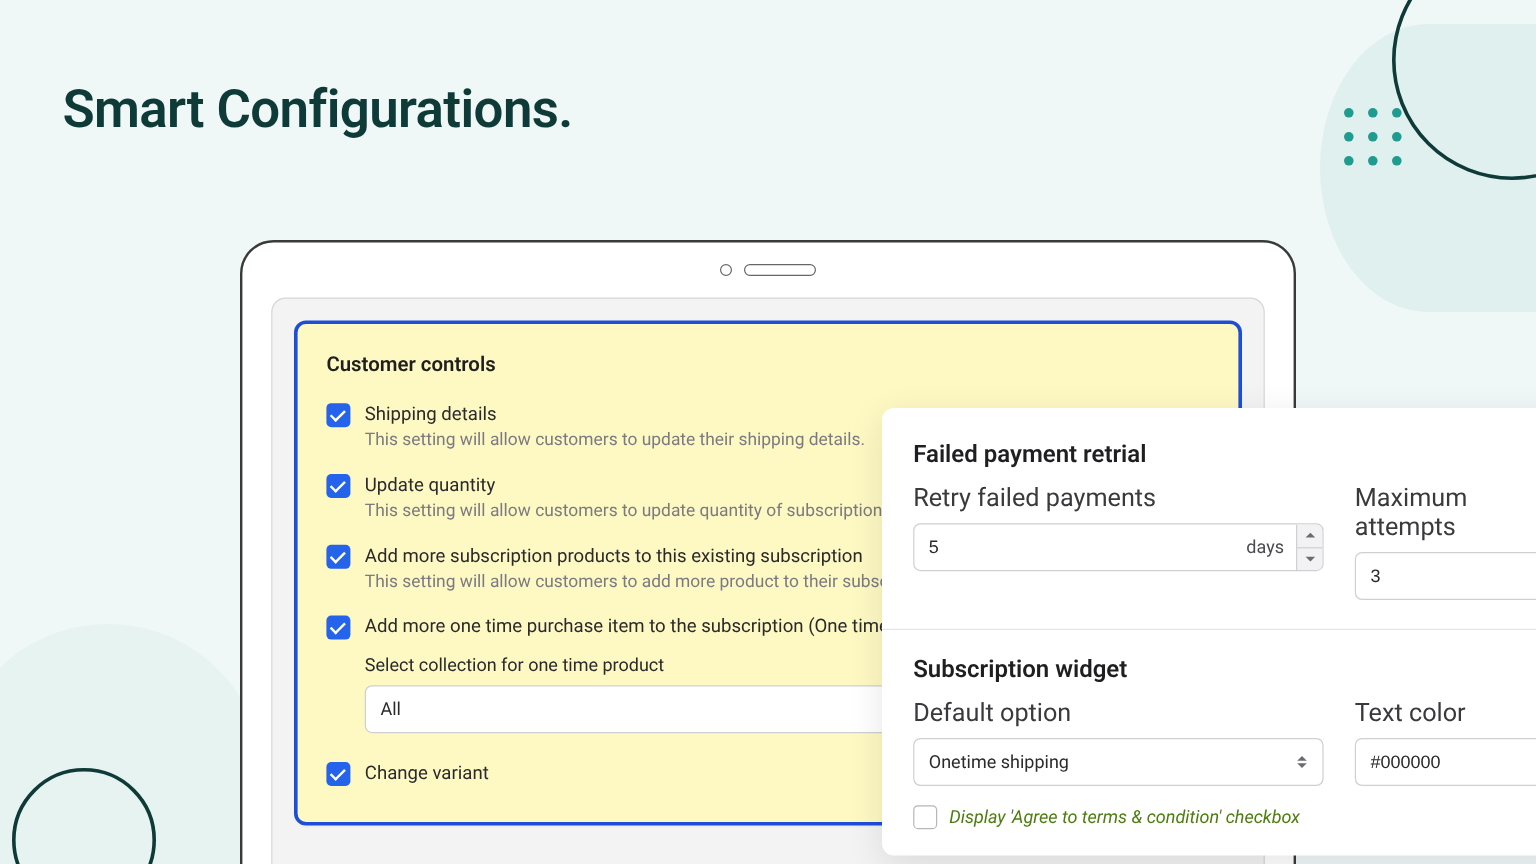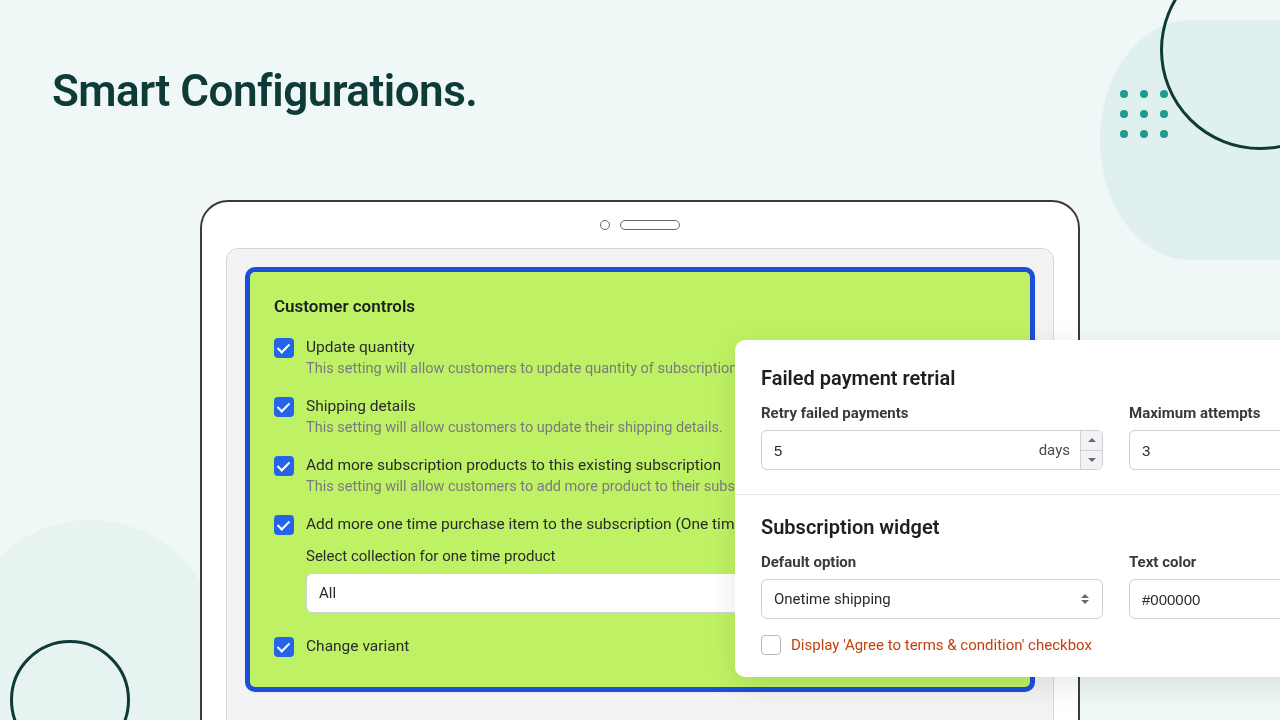--- a/index.html
+++ b/index.html
@@ -85,22 +85,22 @@
   .device-screen {
     margin: 0 24px;
     background: #f3f3f4;
     border: 1px solid #d6d6d9;
     border-radius: 12px;
     height: 560px;
     padding: 18px;
   }
 
   .card {
-    background: #bef264;
-    border: 5px solid #1d4ed8;
+    background: #fef9c3;
+    border: 3px solid #1d4ed8;
     border-radius: 10px;
     padding: 24px 24px 10px 24px;
     box-shadow: 0 1px 2px rgba(0,0,0,0.03);
   }
   .card-title {
     font-size: 17px;
     font-weight: 600;
     color: #1f1f21;
     margin-bottom: 22px;
   }
@@ -187,24 +187,23 @@
     box-shadow: 0 8px 30px rgba(0,0,0,0.10);
     padding: 26px 26px 22px 26px;
   }
   .section-heading {
     font-size: 20px;
     font-weight: 600;
     color: #1f1f21;
     margin-bottom: 14px;
   }
   .sub-heading {
-    font-size: 15px;
+    font-size: 21px;
     color: #3a3a3d;
     margin-bottom: 8px;
-    font-weight: bold;
   }
   .form-row {
     display: flex;
     gap: 26px;
   }
   .field { flex: 1; }
   .input-group {
     display: flex;
     border: 1px solid #cfcfd4;
     border-radius: 6px;
@@ -260,21 +259,21 @@
   }
   .divider {
     border: none; border-top: 1px solid #e6e6ea;
     margin: 24px -26px 20px -26px;
   }
   .cb-row {
     display: flex; align-items: center; gap: 10px;
     margin-top: 16px;
   }
   .cb-row .checkbox.unchecked { width: 20px; height: 20px; }
-  .cb-label { font-size: 15px; color: #c2410c; }
+  .cb-label { font-size: 15px; color: #4d7c0f; font-style: italic; }
 </style>
 </head>
 <body>
 
 <div class="deco-top-right-blob"></div>
 <div class="deco-top-right-circle"></div>
 <div class="dots-grid">
   <span></span>
     <span></span>
     <span></span>
@@ -295,30 +294,30 @@
     <span class="device-camera"></span>
     <span class="device-speaker"></span>
   </div>
   <div class="device-screen">
     <div class="card">
       <div class="card-title">Customer controls</div>
 
       <div class="option-row">
         <span class="checkbox"></span>
         <div>
+          <div class="option-label">Shipping details</div>
+          <div class="option-desc">This setting will allow customers to update their shipping details.</div>
+        </div>
+      </div>
+
+      <div class="option-row">
+        <span class="checkbox"></span>
+        <div>
           <div class="option-label">Update quantity</div>
           <div class="option-desc">This setting will allow customers to update quantity of subscription</div>
-        </div>
-      </div>
-
-      <div class="option-row">
-        <span class="checkbox"></span>
-        <div>
-          <div class="option-label">Shipping details</div>
-          <div class="option-desc">This setting will allow customers to update their shipping details.</div>
         </div>
       </div>
 
       <div class="option-row">
         <span class="checkbox"></span>
         <div>
           <div class="option-label">Add more subscription products to this existing subscription</div>
           <div class="option-desc">This setting will allow customers to add more product to their subscription</div>
         </div>
       </div>

